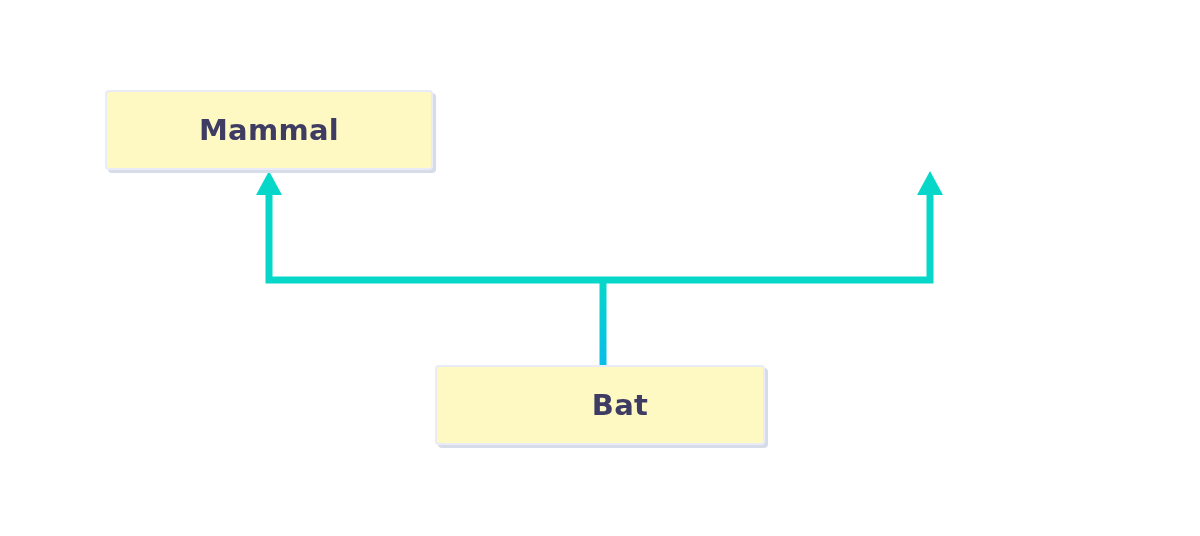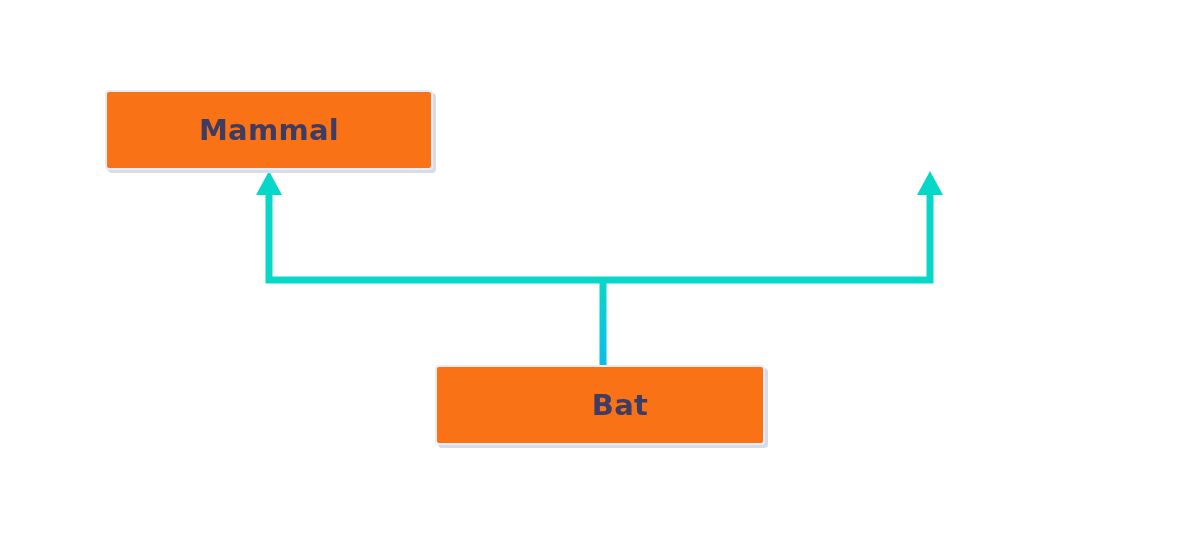--- a/index.html
+++ b/index.html
@@ -19,21 +19,21 @@
     position: absolute;
     left: 0;
     top: 0;
     width: 1200px;
     height: 536px;
     pointer-events: none;
   }
   .node {
     position: absolute;
     box-sizing: border-box;
-    background: #f97316;
+    background: #fef9c3;
     border: 2px solid #E9ECF6;
     border-radius: 4px;
     box-shadow: 3px 3px 0 0 #D7DCE9;
     display: flex;
     align-items: center;
     justify-content: center;
   }
   .node-label {
     color: #3E3C63;
     font-size: 29px;

